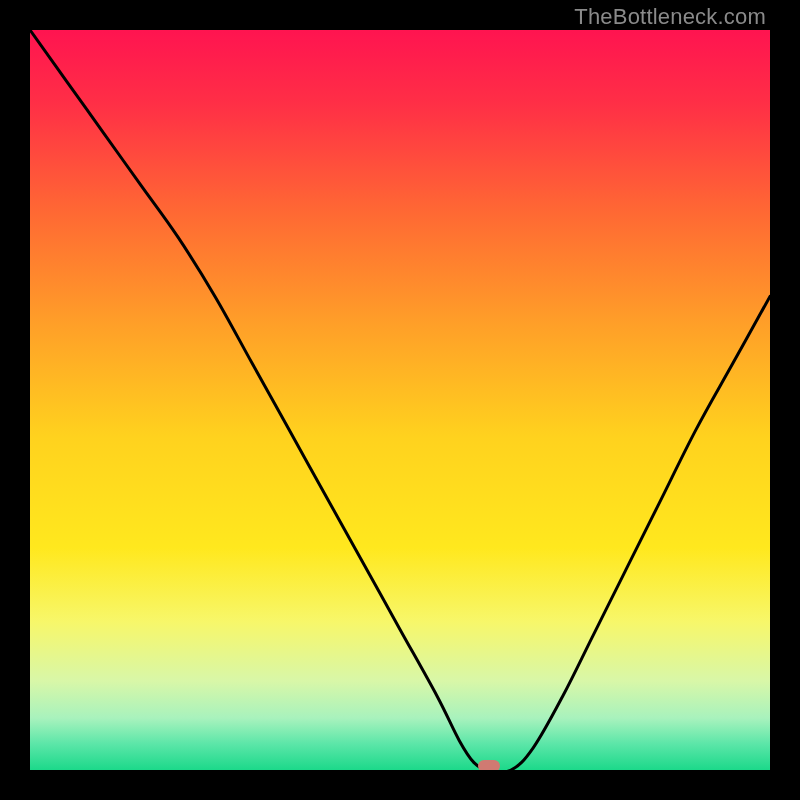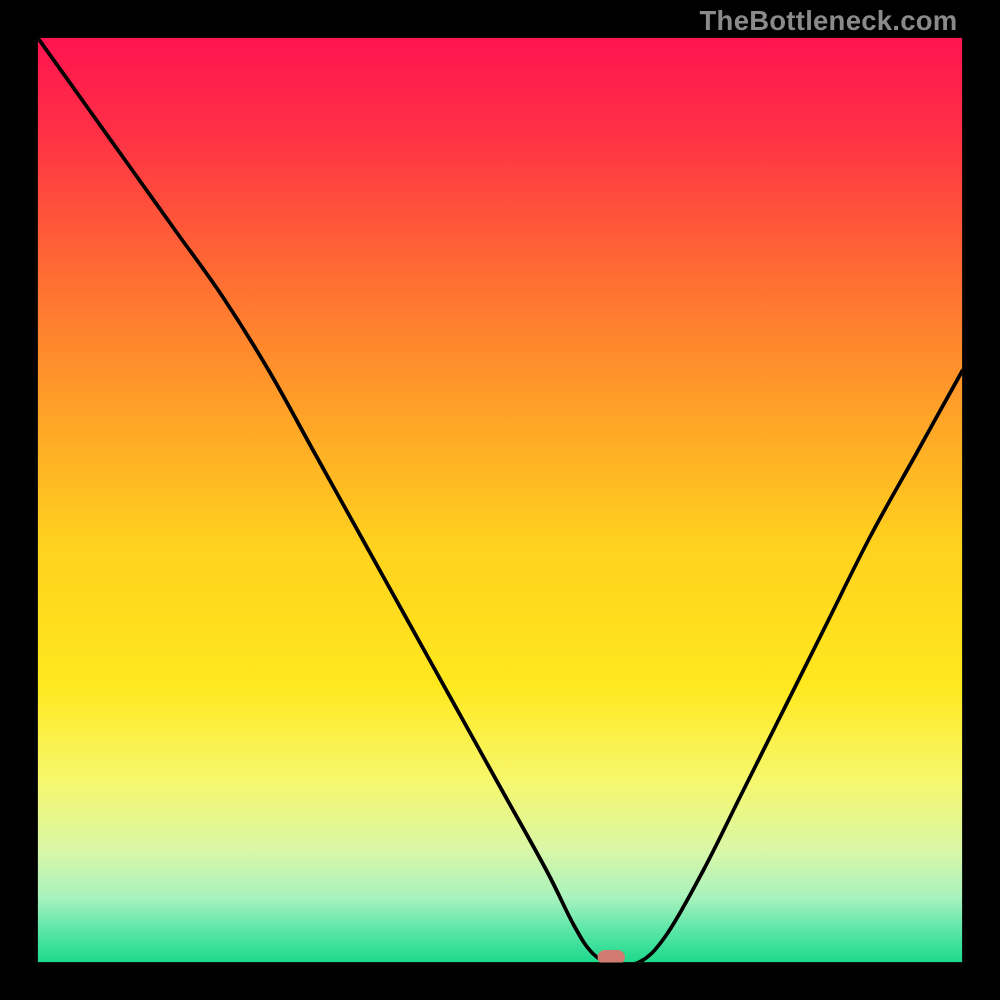--- a/index.html
+++ b/index.html
@@ -39,21 +39,21 @@
     top: 0;
     width: 740px;
     height: 740px;
   }
   .watermark {
     position: absolute;
     top: 4px;
     right: 34px;
     font-family: Arial, Helvetica, sans-serif;
     font-size: 22px;
-    font-weight: 700;
+    font-weight: 400;
     color: #8a8a8a;
     letter-spacing: 0.2px;
   }
   .marker {
     position: absolute;
     border-radius: 8px;
   }
 </style>
 </head>
 <body>

